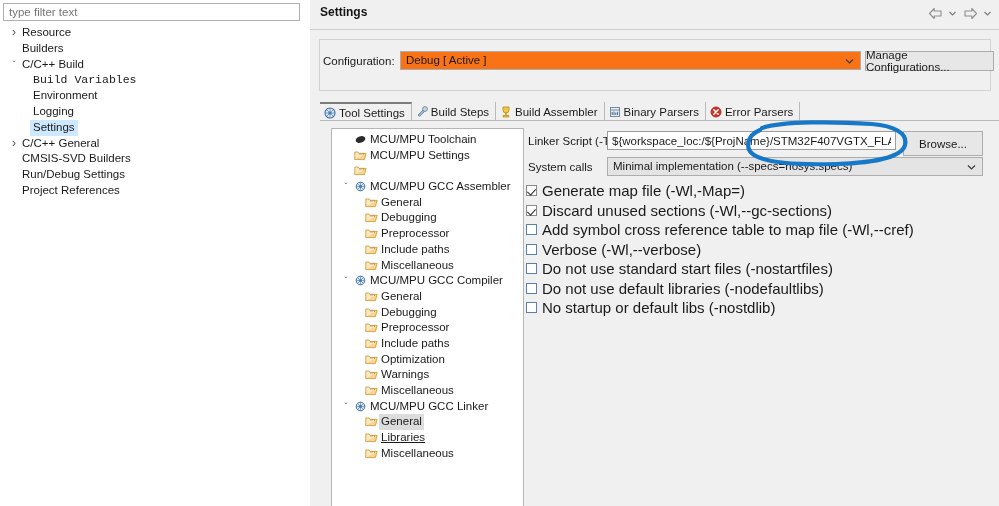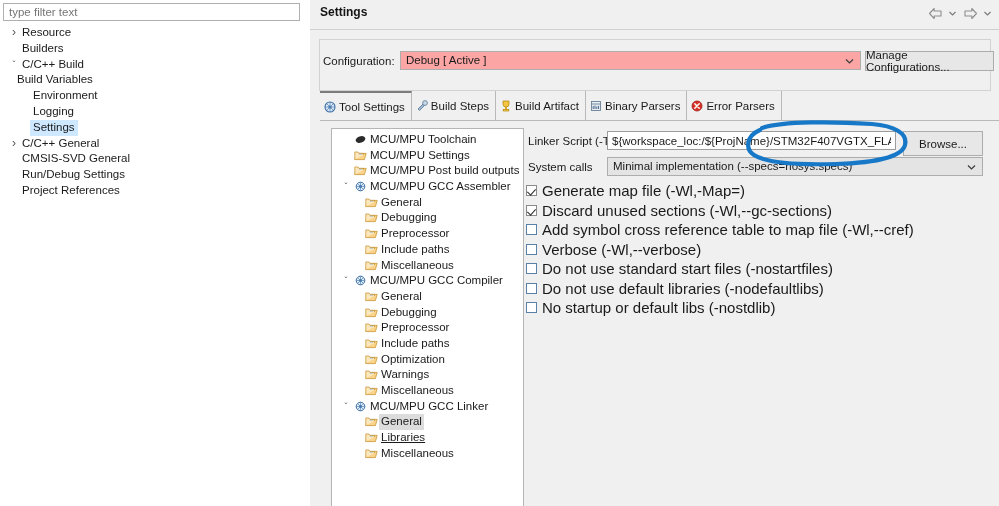--- a/index.html
+++ b/index.html
@@ -92,21 +92,21 @@
     background: #f0f0f0;
     box-sizing: border-box;
   }
   #config-label {
     position: absolute; left: 13px; top: 56px;
     font-size: 11.5px; color: #1a1a1a;
   }
   #config-combo {
     position: absolute; left: 84px; top: 51px; width: 455px; height: 19px;
     border: 1px solid #adadad;
-    background: #fca5a5;
+    background: #f97316;
     box-sizing: border-box;
   }
   #config-combo .cval {
     position: absolute; left: 5px; top: 2px;
     font-size: 11.5px; color: #1a1a1a;
   }
   .combo-caret {
     position: absolute; right: 6px; top: 0; height: 100%;
     display: flex; align-items: center; color: #4a4a4a; font-size: 8px;
   }
@@ -123,21 +123,21 @@
   
   #tabstrip {
     position: absolute; left: 10px; top: 102px; height: 19px;
     display: flex; align-items: flex-end;
   }
   #tab-underline {
     position: absolute; left: 10px; top: 120px; width: 679px; height: 1px;
     background: #b9b9b9;
   }
   .tab {
-    height: 30px;
+    height: 19px;
     display: flex; align-items: center; gap: 3px;
     padding: 0 6px 0 4px;
     font-size: 11.5px; color: #1a1a1a;
     border-right: 1px solid #b9b9b9;
     box-sizing: border-box;
     cursor: default;
     background: transparent;
   }
   .tab.active {
     background: #f0f0f0;
@@ -253,37 +253,37 @@
           <span class="nav-label" style="left: 22px;">Resource</span>
         </div>
         <div class="nav-row">
           <span class="nav-label" style="left: 22px;">Builders</span>
         </div>
         <div class="nav-row">
           <span class="nav-arrow" style="left: 8px;">ˇ</span>
           <span class="nav-label" style="left: 22px;">C/C++ Build</span>
         </div>
         <div class="nav-row">
-          <span class="nav-label" style="left: 17px;">Build Variables</span>
+          <span class="nav-label" style="left: 33px; font-family: Liberation Mono, monospace;">Build Variables</span>
         </div>
         <div class="nav-row">
           <span class="nav-label" style="left: 33px;">Environment</span>
         </div>
         <div class="nav-row">
           <span class="nav-label" style="left: 33px;">Logging</span>
         </div>
         <div class="nav-row">
           <span class="nav-label sel" style="left: 33px;">Settings</span>
         </div>
         <div class="nav-row">
           <span class="nav-arrow" style="left: 8px; font-size: 12px;">›</span>
           <span class="nav-label" style="left: 22px;">C/C++ General</span>
         </div>
         <div class="nav-row">
-          <span class="nav-label" style="left: 22px;">CMSIS-SVD General</span>
+          <span class="nav-label" style="left: 22px;">CMSIS-SVD Builders</span>
         </div>
         <div class="nav-row">
           <span class="nav-label" style="left: 22px;">Run/Debug Settings</span>
         </div>
         <div class="nav-row">
           <span class="nav-label" style="left: 22px;">Project References</span>
         </div>
       </div>
   </div>
 
@@ -338,21 +338,21 @@
           <span>Build Steps</span>
         </div>
         <div class="tab">
           <span style="display: flex; align-items: center;">
             <svg width="12" height="12" viewBox="0 0 12 12">
               <path d="M3 1 h6 v3 a3 3 0 0 1 -6 0 Z" fill="#f5c542" stroke="#b58c10" stroke-width="0.8"></path>
               <rect x="5" y="7" width="2" height="2.4" fill="#d9a820"></rect>
               <rect x="3.2" y="9.4" width="5.6" height="1.6" fill="#f5c542" stroke="#b58c10" stroke-width="0.7"></rect>
             </svg>
           </span>
-          <span>Build Artifact</span>
+          <span>Build Assembler</span>
         </div>
         <div class="tab">
           <span style="display: flex; align-items: center;">
             <svg width="12" height="12" viewBox="0 0 12 12">
               <rect x="1.5" y="1.5" width="9" height="9" fill="#e8eef5" stroke="#6a7f95" stroke-width="0.9"></rect>
               <path d="M1.5 4 h9" stroke="#6a7f95" stroke-width="0.9"></path>
               <path d="M3.2 6 v3 M5 5.5 v3.5 M6.8 6.5 v2.5 M8.6 5.8 v3.2" stroke="#4a6b8a" stroke-width="1"></path>
             </svg>
           </span>
           <span>Binary Parsers</span>
@@ -398,21 +398,20 @@
               <path d="M4.5 4.2 q2 -1.2 4 0 q-2 1.2 -4 0 Z" fill="#9fb7cf" opacity="0.8"></path>
             </svg></span>
           <span class="t-label" style="left: 38px;">MCU/MPU Settings</span>
         </div>
         <div class="t-row">
           <span class="t-icon" style="left: 22px;"><svg width="13" height="11" viewBox="0 0 13 11">
               <path d="M0.8 9.6 L2.6 3.4 L12.2 3.4 L10.4 9.6 Z" fill="#fbd38a" stroke="#c28b20" stroke-width="0.7"></path>
               <path d="M0.8 9.6 L0.8 2 L4 2 L5 3.4 L9.5 3.4 L9.5 5" fill="#fde8bd" stroke="#c28b20" stroke-width="0.7"></path>
               <path d="M4.5 4.2 q2 -1.2 4 0 q-2 1.2 -4 0 Z" fill="#9fb7cf" opacity="0.8"></path>
             </svg></span>
-          <span class="t-label" style="left: 38px;">MCU/MPU Post build outputs</span>
         </div>
         <div class="t-row">
           <span class="t-arrow" style="left: 8px;">ˇ</span>
           <span class="t-icon" style="left: 22px;"><svg width="13" height="11" viewBox="0 0 13 11">
               <circle cx="6.5" cy="5.5" r="4.3" fill="#e2ecf6" stroke="#3a6ea5" stroke-width="1"></circle>
               <circle cx="6.5" cy="5.5" r="1.4" fill="#3a6ea5"></circle>
               <path d="M6.5 1.2 L6.5 9.8 M2.2 5.5 L10.8 5.5 M3.5 2.5 L9.5 8.5 M9.5 2.5 L3.5 8.5" stroke="#4a7fb5" stroke-width="0.65"></path>
             </svg></span>
           <span class="t-label" style="left: 38px;">MCU/MPU GCC Assembler</span>
         </div>

